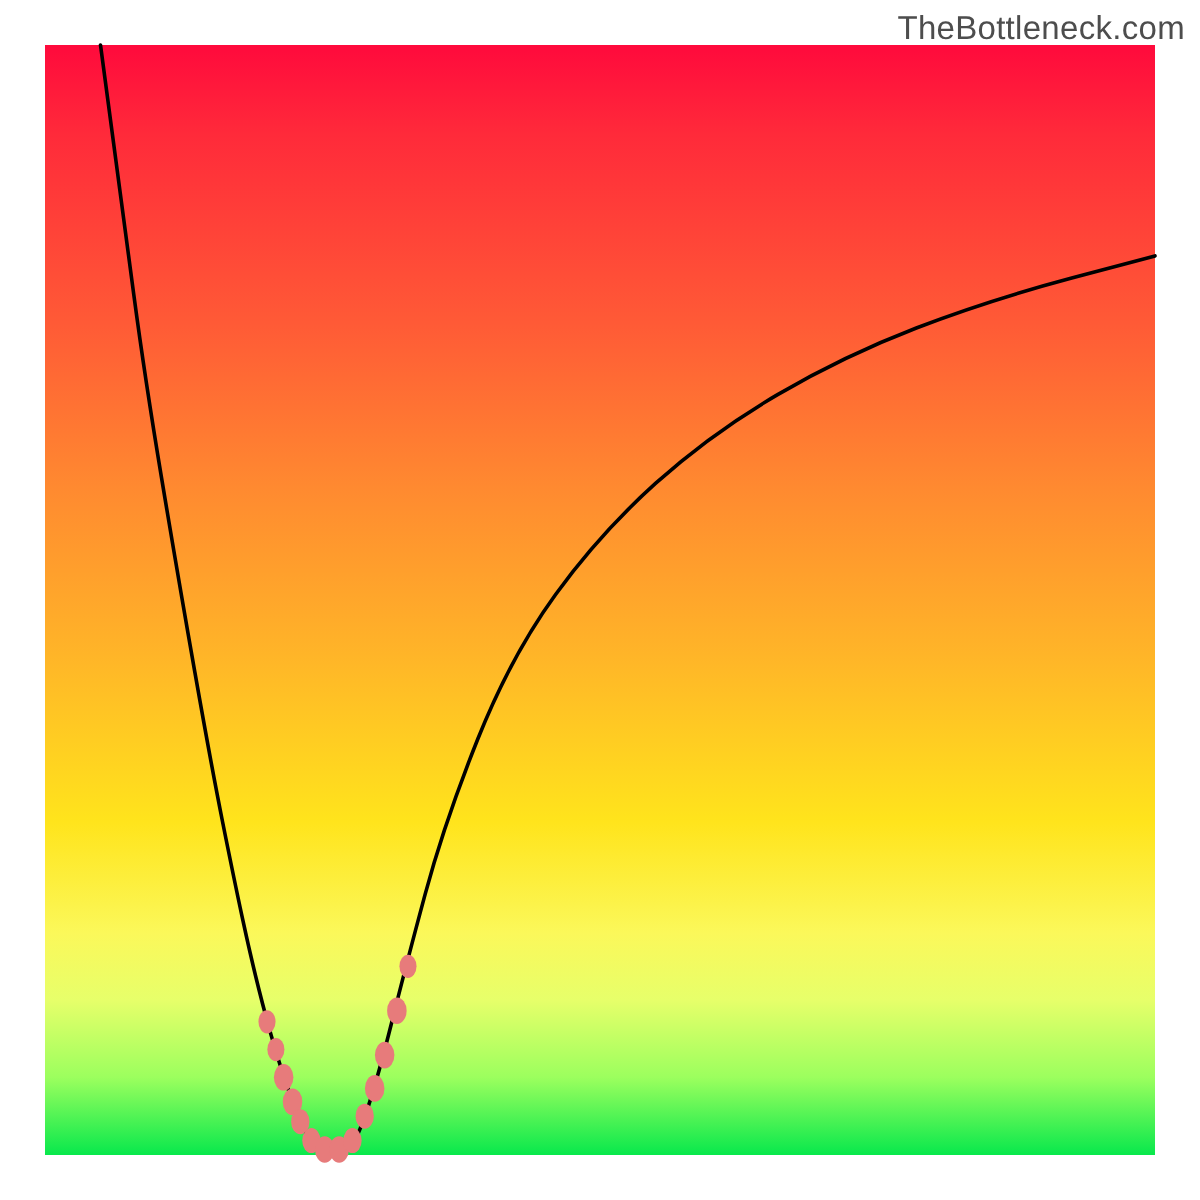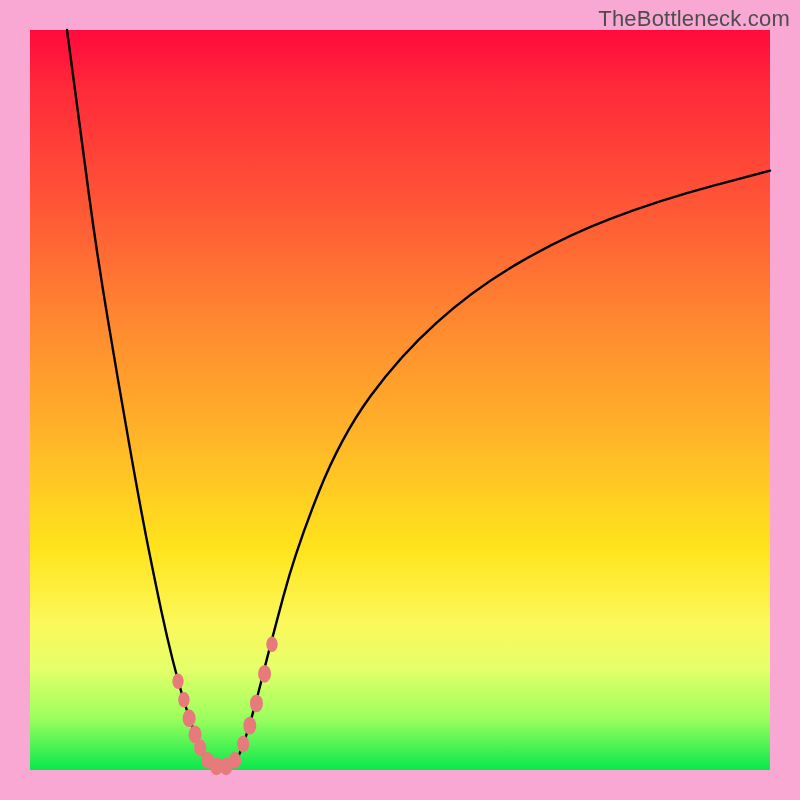--- a/index.html
+++ b/index.html
@@ -7,21 +7,21 @@
     padding: 0;
     width: 800px;
     height: 800px;
     overflow: hidden;
     background: #000;
     font-family: Arial, Helvetica, sans-serif;
   }
   .frame {
     position: absolute;
     inset: 0;
-    background: #f9a8d4;
+    background: #ffffff;
     text-decoration: underline;
   }
   .plot {
     position: absolute;
     
     left: 30px;
     top: 30px;
     width: 740px;
     height: 740px;
     

